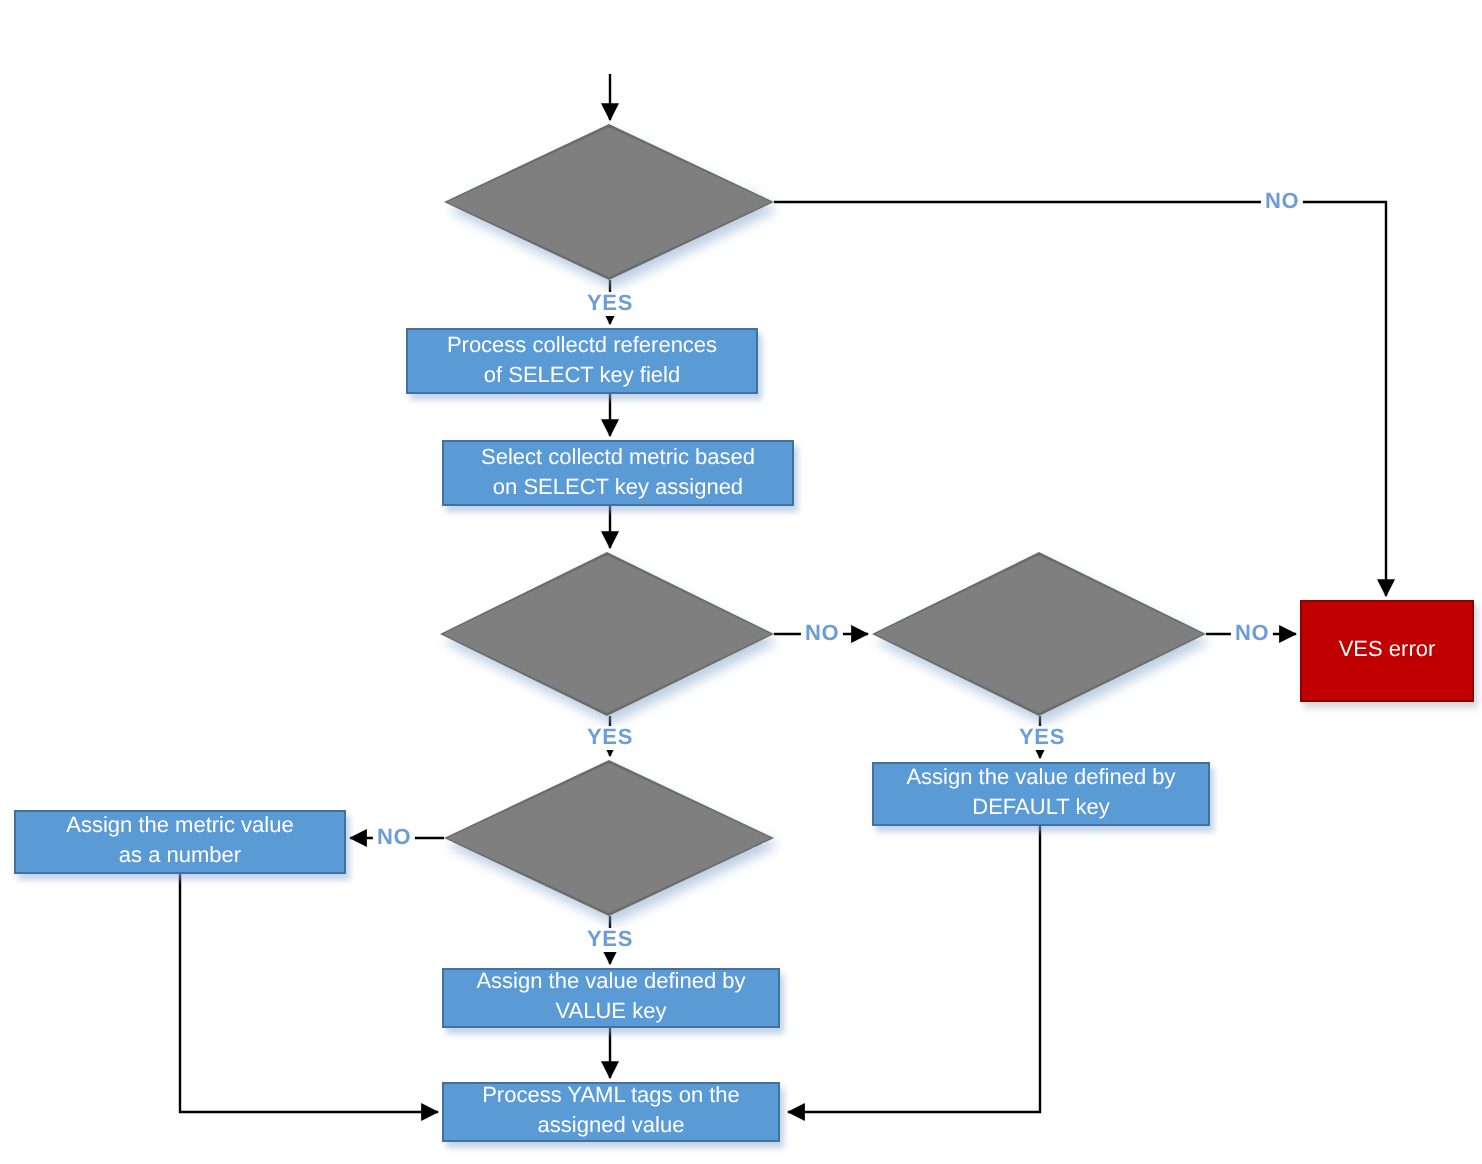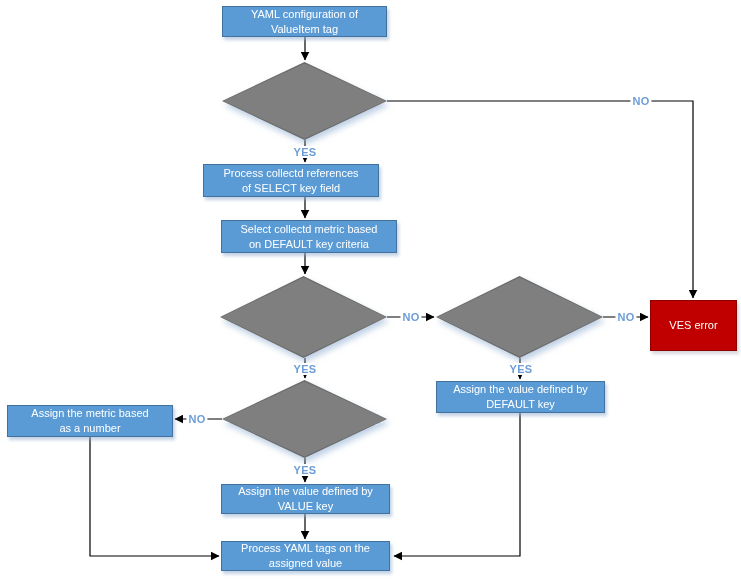--- a/index.html
+++ b/index.html
@@ -55,46 +55,42 @@
     <polyline points="387,317 434,317" marker-end="url(#arrow)"></polyline>
     <polyline points="603,317 648,317" marker-end="url(#arrow)"></polyline>
     <polyline points="520,358 520,379" marker-end="url(#arrow)"></polyline>
     <polyline points="520,413 520,556 394,556" marker-end="url(#arrow)"></polyline>
     <polyline points="222,419 175,419" marker-end="url(#arrow)"></polyline>
     <polyline points="305,458 305,482" marker-end="url(#arrow)"></polyline>
     <polyline points="90,437 90,556 219,556" marker-end="url(#arrow)"></polyline>
     <polyline points="305,514 305,539" marker-end="url(#arrow)"></polyline>
   </svg>
 
-  <div class="node rect" style="left:222px;top:6px;width:165px;height:31px">
-    <span class="txt">YAML configuration of
-ValueItem tag</span>
-  </div>
 
   <div class="node rect" style="left:203px;top:164px;width:176px;height:33px">
     <span class="txt">Process collectd references
 of SELECT key field</span>
   </div>
 
   <div class="node rect" style="left:221px;top:220px;width:176px;height:33px">
     <span class="txt">Select collectd metric based
-on DEFAULT key criteria</span>
+on SELECT key assigned</span>
   </div>
 
   <div class="node error" style="left:650px;top:300px;width:87px;height:51px">
     <span class="txt">VES error</span>
   </div>
 
   <div class="node rect" style="left:436px;top:381px;width:169px;height:32px">
     <span class="txt">Assign the value defined by
 DEFAULT key</span>
   </div>
 
   <div class="node rect" style="left:7px;top:405px;width:166px;height:32px">
-    <span class="txt">Assign the metric based
+    <span class="txt">Assign the metric value
 as a number</span>
   </div>
 
   <div class="node rect" style="left:221px;top:484px;width:169px;height:30px">
     <span class="txt">Assign the value defined by
 VALUE key</span>
   </div>
 
   <div class="node rect" style="left:221px;top:541px;width:169px;height:30px">
     <span class="txt">Process YAML tags on the

